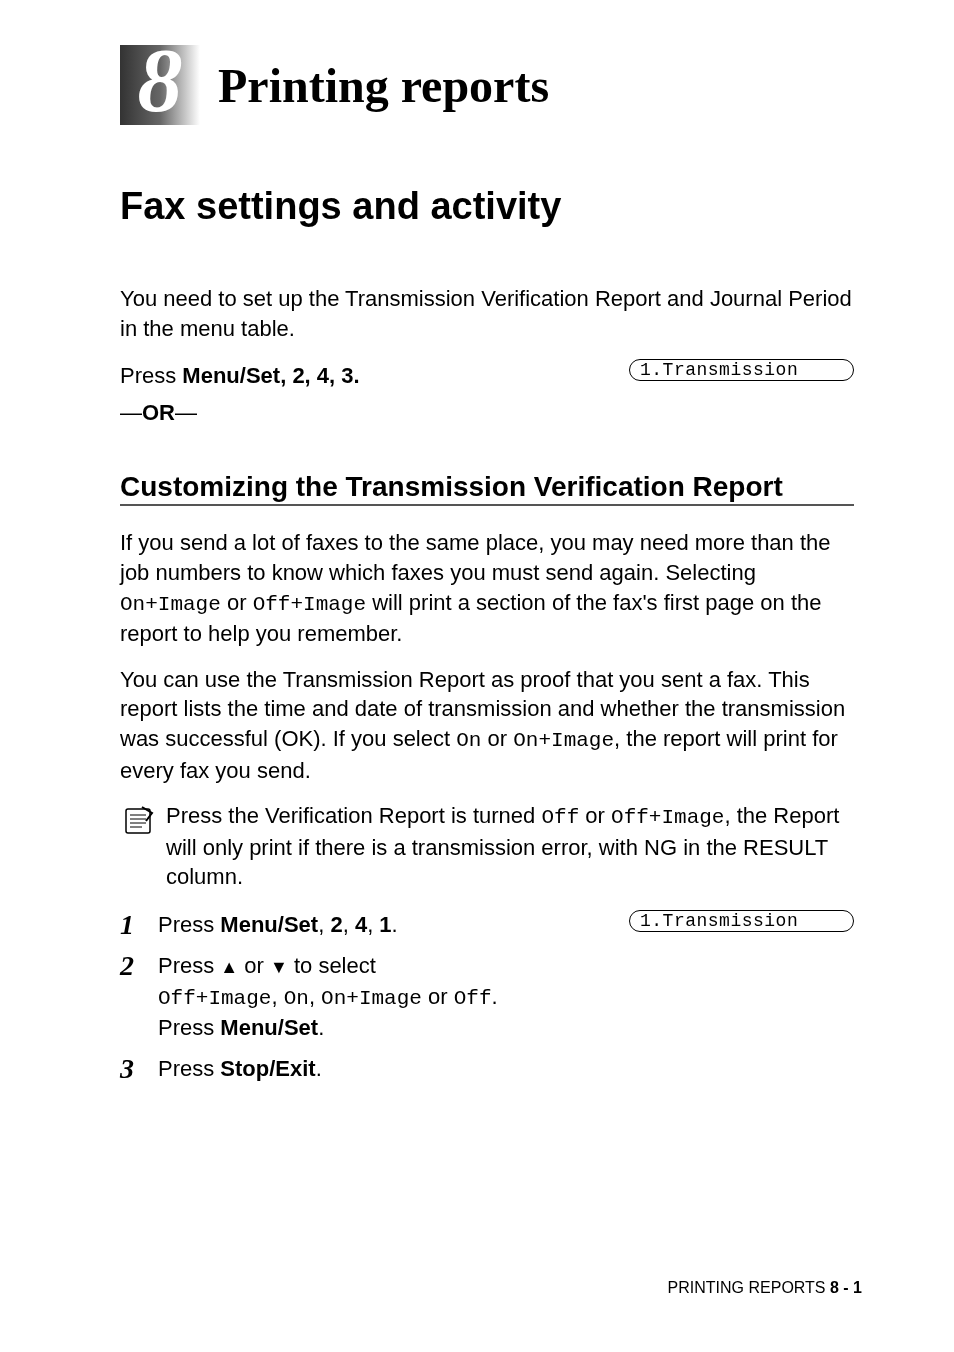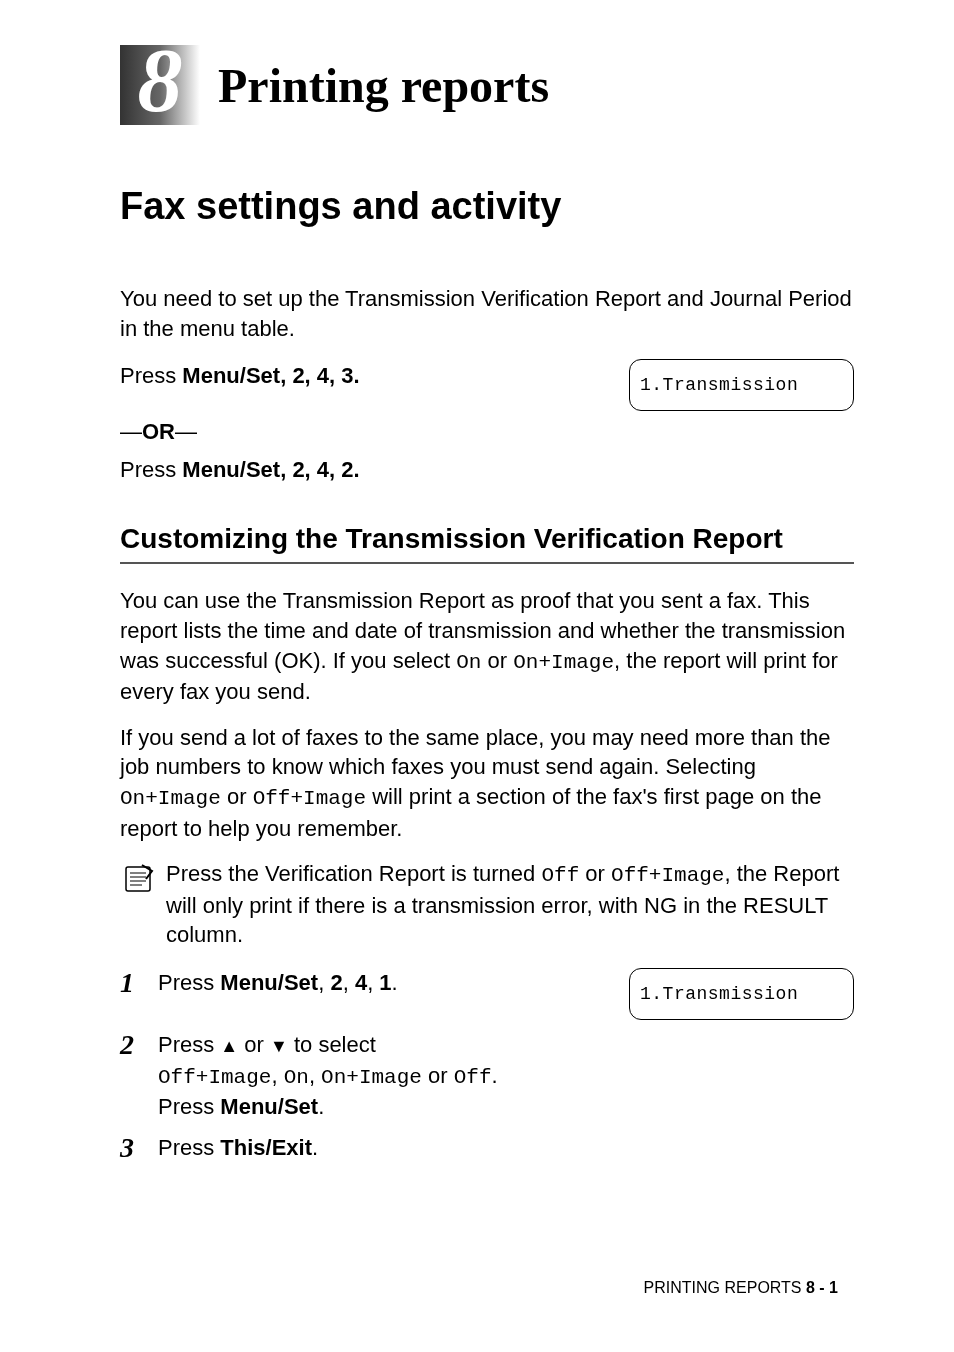--- a/index.html
+++ b/index.html
@@ -65,37 +65,37 @@
     .press-or {
       font-size: 22px;
       margin-bottom: 8px;
     }
     .bold {
       font-weight: bold;
     }
     .lcd-display {
       border: 1.5px solid #000;
       border-radius: 12px;
-      padding: 15px 10px;
+      padding: 0 10px;
       font-family: 'Courier New', Courier, monospace;
       font-size: 18px;
       min-width: 225px;
       display: inline-block;
       letter-spacing: 0.5px;
     }
     .subsection {
       margin-top: 35px;
     }
     .subsection-title {
       font-family: Arial, Helvetica, sans-serif;
       font-size: 28px;
       font-weight: bold;
       line-height: 1.25;
       border-bottom: 2px solid #555;
-      padding-bottom: 6px;
+      padding-bottom: 0;
       margin-bottom: 22px;
     }
     .mono {
       font-family: 'Courier New', Courier, monospace;
       font-size: 21px;
     }
     .note-block {
       display: flex;
       align-items: flex-start;
       margin-top: 8px;
@@ -138,21 +138,21 @@
     .step-lcd {
       margin-left: 20px;
     }
     .arrow {
       font-size: 18px;
       vertical-align: middle;
     }
     .footer {
       position: absolute;
       bottom: 55px;
-      right: 116px;
+      right: 92px;
       font-size: 16px;
     }
     .footer-bold {
       font-weight: bold;
     }
   </style>
 </head>
 <body>
 
 <div class="chapter-header">
@@ -169,34 +169,31 @@
     <span>Press </span><span class="bold">Menu/Set</span><span class="bold">, 2, 4, 3.</span>
   </div>
   <div class="lcd-display">1.Transmission</div>
 </div>
 
 <div class="press-or">
   <span>—</span><span class="bold">OR</span><span>—</span>
 </div>
 
 <div class="press-row">
-  <div class="press-text">
-    <span>Press </span><span class="bold">Menu/Set</span><span class="bold">, 2, 4, 2.</span>
-  </div>
 </div>
 
 <div class="subsection">
   <h2 class="subsection-title">Customizing the Transmission Verification Report</h2>
 
   <p class="body-text">
+    <span>If you send a lot of faxes to the same place, you may need more than the job numbers to know which faxes you must send again. Selecting </span><span class="mono">On+Image</span><span> or </span><span class="mono">Off+Image</span><span> will print a section of the fax's first page on the report to help you remember.</span>
+  </p>
+
+  <p class="body-text">
     <span>You can use the Transmission Report as proof that you sent a fax. This report lists the time and date of transmission and whether the transmission was successful (OK). If you select </span><span class="mono">On</span><span> or </span><span class="mono">On+Image</span><span>, the report will print for every fax you send.</span>
-  </p>
-
-  <p class="body-text">
-    <span>If you send a lot of faxes to the same place, you may need more than the job numbers to know which faxes you must send again. Selecting </span><span class="mono">On+Image</span><span> or </span><span class="mono">Off+Image</span><span> will print a section of the fax's first page on the report to help you remember.</span>
   </p>
 
   <div class="note-block">
     <svg class="note-icon" viewBox="0 0 36 36">
       <rect x="6" y="6" width="24" height="24" rx="2" fill="none" stroke="#000" stroke-width="1.5"></rect>
       <line x1="10" y1="12" x2="26" y2="12" stroke="#000" stroke-width="1"></line>
       <line x1="10" y1="16" x2="26" y2="16" stroke="#000" stroke-width="1"></line>
       <line x1="10" y1="20" x2="26" y2="20" stroke="#000" stroke-width="1"></line>
       <line x1="10" y1="24" x2="22" y2="24" stroke="#000" stroke-width="1"></line>
       <path d="M 22 4 L 32 10 L 26 18" fill="none" stroke="#000" stroke-width="2"></path>
@@ -221,21 +218,21 @@
       <div class="step-content">
         <span>Press </span><span class="arrow">▲</span><span> or </span><span class="arrow">▼</span><span> to select </span><br>
         <span class="mono">Off+Image</span><span>, </span><span class="mono">On</span><span>, </span><span class="mono">On+Image</span><span> or </span><span class="mono">Off</span><span>.</span><br>
         <span>Press </span><span class="bold">Menu/Set</span><span>.</span>
       </div>
     </div>
 
     <div class="step-row">
       <div class="step-num">3</div>
       <div class="step-content">
-        <span>Press </span><span class="bold">This/Exit</span><span>.</span>
+        <span>Press </span><span class="bold">Stop/Exit</span><span>.</span>
       </div>
     </div>
 
   </div>
 </div>
 
 <div class="footer">
   <span>PRINTING REPORTS   </span><span class="footer-bold">8 - 1</span>
 </div>
 

